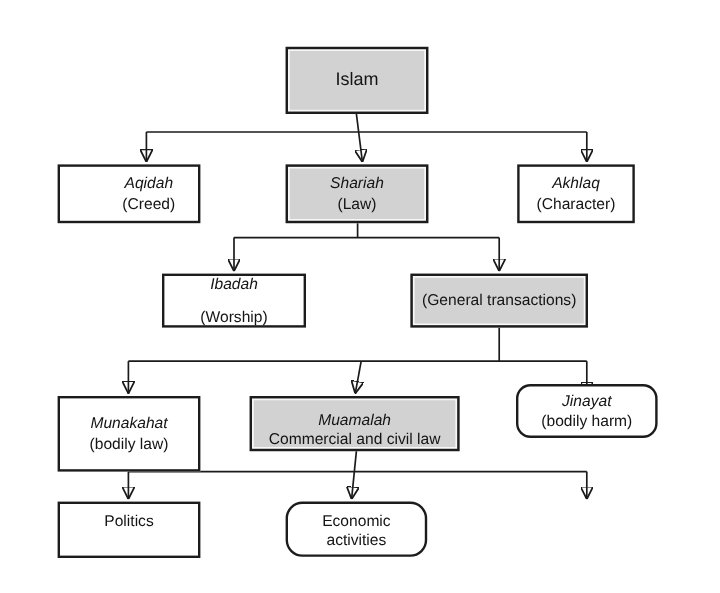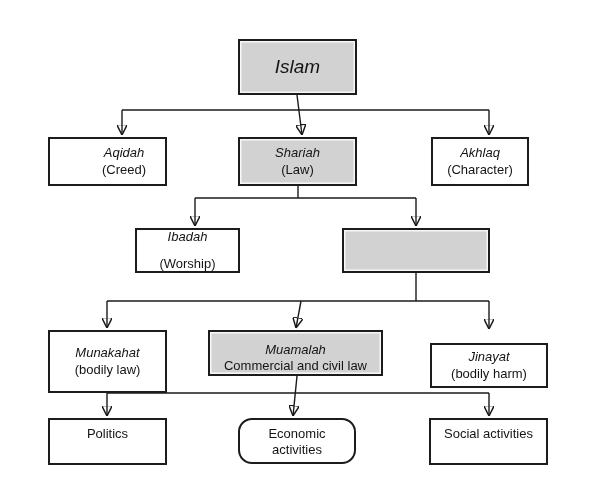--- a/index.html
+++ b/index.html
@@ -23,31 +23,31 @@
     text-align:center;
     font-size:13px;line-height:1.25;
     z-index:1;
   }
   .node.shaded{
     background:#d2d2d2;
     box-shadow:inset 0 0 0 1.5px #f7f7f7;
   }
   .node.top-align{justify-content:flex-start;padding-top:6px;}
   .title.italic{font-style:italic;}
-  .node.root{font-size:19px;font-style:italic;}
+  .node.root{font-size:15px;}
   
   .n-islam   {left:238px;top:39px; width:119px;height:56px;}
   .n-aqidah  {left:48px; top:137px;width:119px;height:49px;padding-left:33px;}
   .n-shariah {left:238px;top:137px;width:119px;height:49px;}
   .n-akhlaq  {left:431px;top:137px;width:98px;height:49px;}
-  .n-ibadah  {left:135px;top:228px;width:105px;height:45px;gap:11px;}
+  .n-ibadah  {left:135px;top:228px;width:120px;height:45px;gap:11px;}
   .n-muamalah-ammah{left:342px;top:228px;width:148px;height:45px;}
   .n-munakahat{left:48px;top:330px;width:119px;height:63px;}
   .n-muamalah{left:208px;top:330px;width:175px;height:46px;justify-content:flex-end;}
-  .n-jinayat {left:430px;top:343px;width:118px;height:45px;}
+  .n-jinayat {left:430px;top:320px;width:118px;height:45px;border-radius:12px;}
   .n-politics{left:48px; top:418px;width:119px;height:47px;}
   .n-economic{left:238px;top:418px;width:118px;height:46px;border-radius:14px;}
   .n-social  {left:429px;top:418px;width:119px;height:47px;}
 </style>
 </head>
 <body>
 
 <div class="stage">
 
   <svg class="edges" viewBox="0 0 600 494" xmlns="http://www.w3.org/2000/svg">
@@ -102,20 +102,21 @@
   <div class="node n-akhlaq">
     <span class="title italic">Akhlaq</span>
     <span class="subtitle">(Character)</span>
   </div>
 
   <div class="node n-ibadah">
     <span class="title italic">Ibadah</span>
     <span class="subtitle">(Worship)</span>
   </div>
   <div class="node shaded n-muamalah-ammah">
+    <span class="subtitle">(General transactions)</span>
   </div>
 
   <div class="node n-munakahat">
     <span class="title italic">Munakahat</span>
     <span class="subtitle">(bodily law)</span>
   </div>
   <div class="node shaded n-muamalah">
     <span class="title italic">Muamalah</span>
     <span class="subtitle">Commercial and civil law</span>
   </div>
@@ -124,17 +125,14 @@
     <span class="subtitle">(bodily harm)</span>
   </div>
 
   <div class="node top-align n-politics">
     <span class="title">Politics</span>
   </div>
   <div class="node top-align n-economic">
     <span class="title">Economic</span>
     <span class="subtitle">activities</span>
   </div>
-  <div class="node top-align n-social">
-    <span class="title">Social activities</span>
-  </div>
 
 </div>
 
 </body></html>

